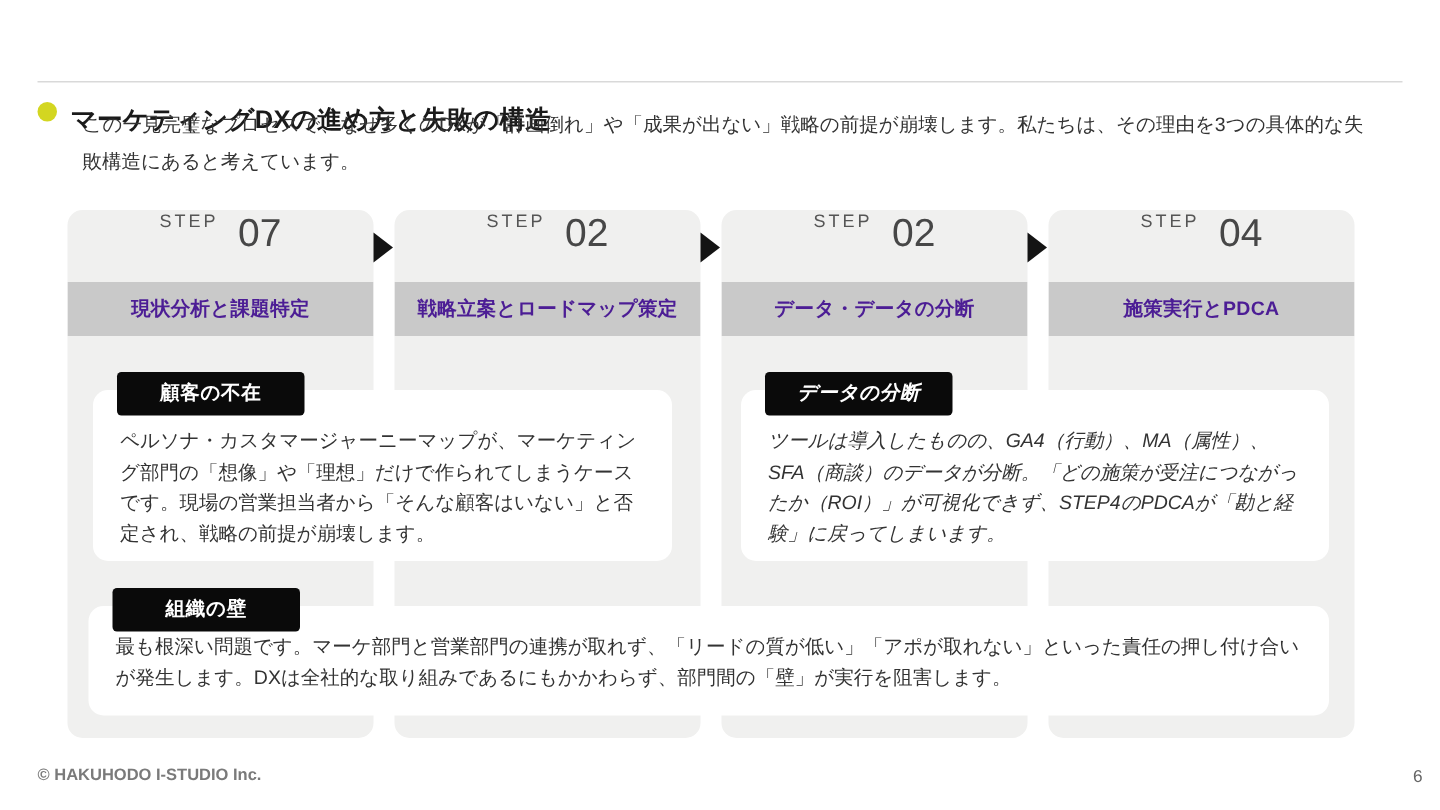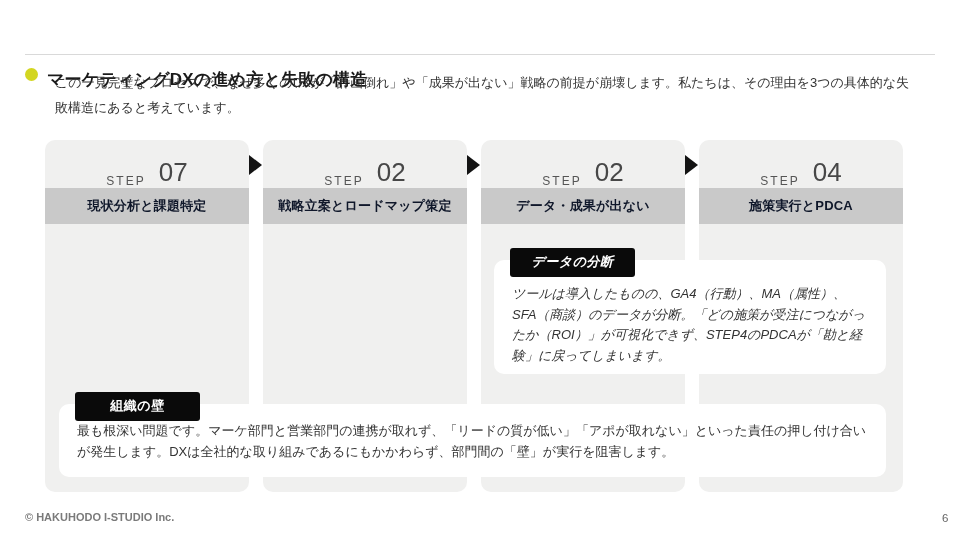--- a/index.html
+++ b/index.html
@@ -17,26 +17,26 @@
   .intro {
     position:absolute; left:55px; top:70px; width:858px; margin:0;
     font-size:13px; line-height:25px; color:#333333;
   }
   
   .col {
     position:absolute; top:140px; width:204px; height:352px;
     background:#f0f0ef; border-radius:10px; overflow:hidden;
   }
   .col1 { left:45px; } .col2 { left:263px; } .col3 { left:481px; } .col4 { left:699px; }
-  .col-header { height:48px; display:flex; align-items:flex-end; justify-content:center; gap:13px; }
+  .col-header { height:48px; display:flex; align-items:flex-start; justify-content:center; gap:13px; }
   .step-word { font-size:12px; letter-spacing:2px; color:#555555; }
   .step-num  { font-size:26px; font-weight:400; color:#474747; }
   .col-band {
     height:36px; background:#c9c9c9; display:flex; align-items:center; justify-content:center;
-    font-size:13px; font-weight:700; color:#0f172a; letter-spacing:.2px;
+    font-size:13px; font-weight:700; color:#4c1d95; letter-spacing:.2px;
   }
   
   .arrow {
     position:absolute; top:155px; width:0; height:0;
     border-left:13px solid #141414; border-top:10px solid transparent; border-bottom:10px solid transparent;
   }
   .arrow1 { left:249px; } .arrow2 { left:467px; } .arrow3 { left:685px; }
   
   .note {
     position:absolute; background:#ffffff; border-radius:10px; box-sizing:border-box;
@@ -82,35 +82,39 @@
       <span class="step-num">02</span>
     </div>
     <div class="col-band">戦略立案とロードマップ策定</div>
   </div>
 
   <div class="col col3">
     <div class="col-header">
       <span class="step-word">STEP</span>
       <span class="step-num">02</span>
     </div>
-    <div class="col-band">データ・成果が出ない</div>
+    <div class="col-band">データ・データの分断</div>
   </div>
 
   <div class="col col4">
     <div class="col-header">
       <span class="step-word">STEP</span>
       <span class="step-num">04</span>
     </div>
     <div class="col-band">施策実行とPDCA</div>
   </div>
 
   <div class="arrow arrow1"></div>
   <div class="arrow arrow2"></div>
   <div class="arrow arrow3"></div>
 
+  <div class="note note1">
+    <div class="note-tag">顧客の不在</div>
+    <p class="note-text">ペルソナ・カスタマージャーニーマップが、マーケティング部門の「想像」や「理想」だけで作られてしまうケースです。現場の営業担当者から「そんな顧客はいない」と否定され、戦略の前提が崩壊します。</p>
+  </div>
 
   <div class="note note2">
     <div class="note-tag">データの分断</div>
     <p class="note-text">ツールは導入したものの、GA4（行動）、MA（属性）、SFA（商談）のデータが分断。「どの施策が受注につながったか（ROI）」が可視化できず、STEP4のPDCAが「勘と経験」に戻ってしまいます。</p>
   </div>
 
   <div class="note note3">
     <div class="note-tag">組織の壁</div>
     <p class="note-text">最も根深い問題です。マーケ部門と営業部門の連携が取れず、「リードの質が低い」「アポが取れない」といった責任の押し付け合いが発生します。DXは全社的な取り組みであるにもかかわらず、部門間の「壁」が実行を阻害します。</p>
   </div>

